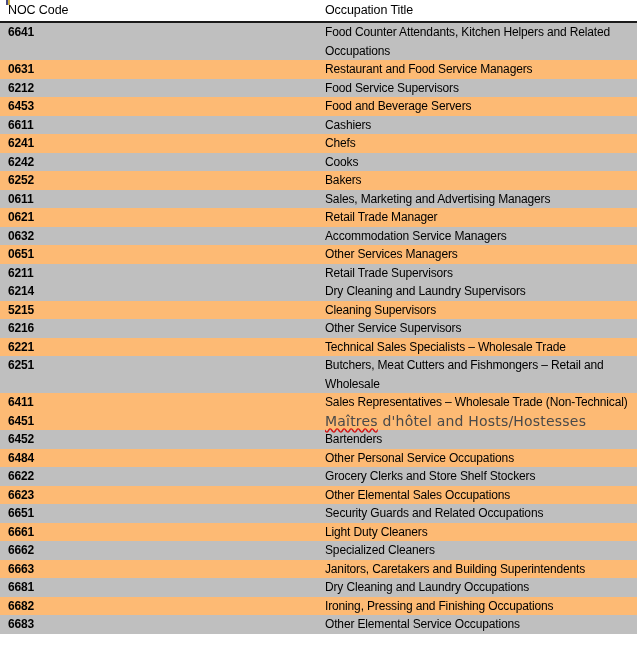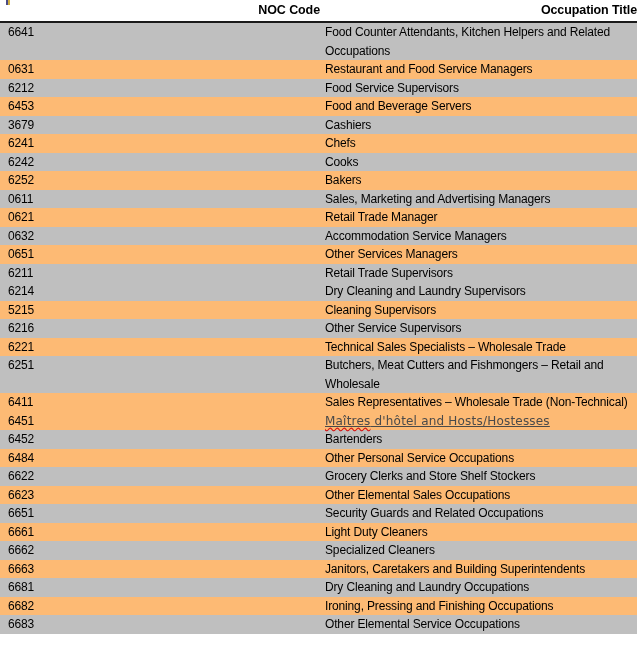--- a/index.html
+++ b/index.html
@@ -35,22 +35,22 @@
     border-collapse: collapse;
     table-layout: fixed;
     width: 637px;
     margin: 0;
     padding: 0;
   }
   table.noc-table col.col-code { width: 320px; }
   table.noc-table col.col-title { width: 317px; }
 
   thead th {
-    text-align: right;
-    font-weight: bold;
+    text-align: left;
+    font-weight: normal;
     font-size: 12.5px;
     line-height: 17px;
     padding: 2px 0 2px 8px;
     border-bottom: 2px solid #1a1a1a;
     vertical-align: bottom;
     letter-spacing: -0.1px;
     background: #ffffff;
   }
   thead th.th-title {
     padding-left: 5px;
@@ -59,39 +59,38 @@
 
   tbody td {
     font-size: 12px;
     line-height: 18.5px;
     padding: 0 0 0 8px;
     vertical-align: top;
     letter-spacing: -0.15px;
     white-space: normal;
   }
   tbody td.cell-code {
-    font-weight: normal;
+    font-weight: bold;
   }
   tbody td.cell-title {
     padding-left: 5px;
     padding-right: 2px;
   }
   tbody tr.shaded td {
     background: #bfbfbf;
   }
   tbody tr.plain td {
     background: #fdba74;
   }
   
   tbody td.cell-title.alt-font {
     font-family: "DejaVu Sans", sans-serif;
-    font-size: 12px;
+    font-size: 14px;
     color: #4a4a4a;
     letter-spacing: 0.2px;
-    text-decoration: underline;
   }
   .spellerror {
     text-decoration: underline wavy #d31414;
     text-decoration-skip-ink: none;
     text-underline-offset: 2px;
   }
 </style>
 </head>
 <body>
 
@@ -121,21 +120,21 @@
         </tr>
         <tr class="shaded">
           <td class="cell-code">6212</td>
           <td class="cell-title">Food Service Supervisors</td>
         </tr>
         <tr class="plain">
           <td class="cell-code">6453</td>
           <td class="cell-title">Food and Beverage Servers</td>
         </tr>
         <tr class="shaded">
-          <td class="cell-code">3679</td>
+          <td class="cell-code">6611</td>
           <td class="cell-title">Cashiers</td>
         </tr>
         <tr class="plain">
           <td class="cell-code">6241</td>
           <td class="cell-title">Chefs</td>
         </tr>
         <tr class="shaded">
           <td class="cell-code">6242</td>
           <td class="cell-title">Cooks</td>
         </tr>

